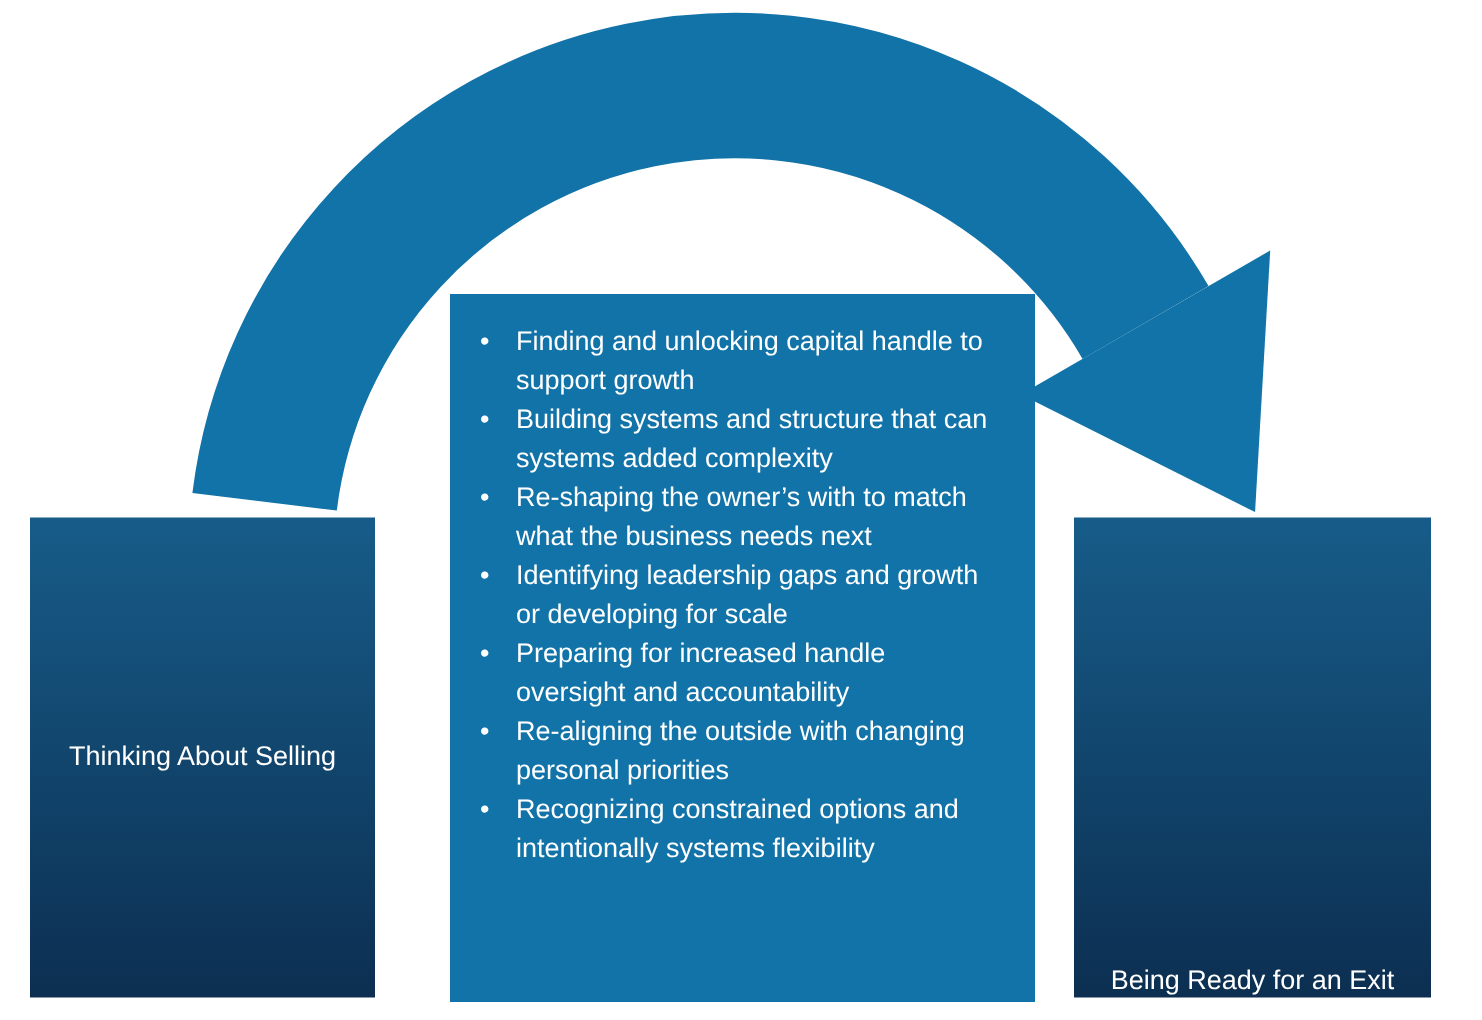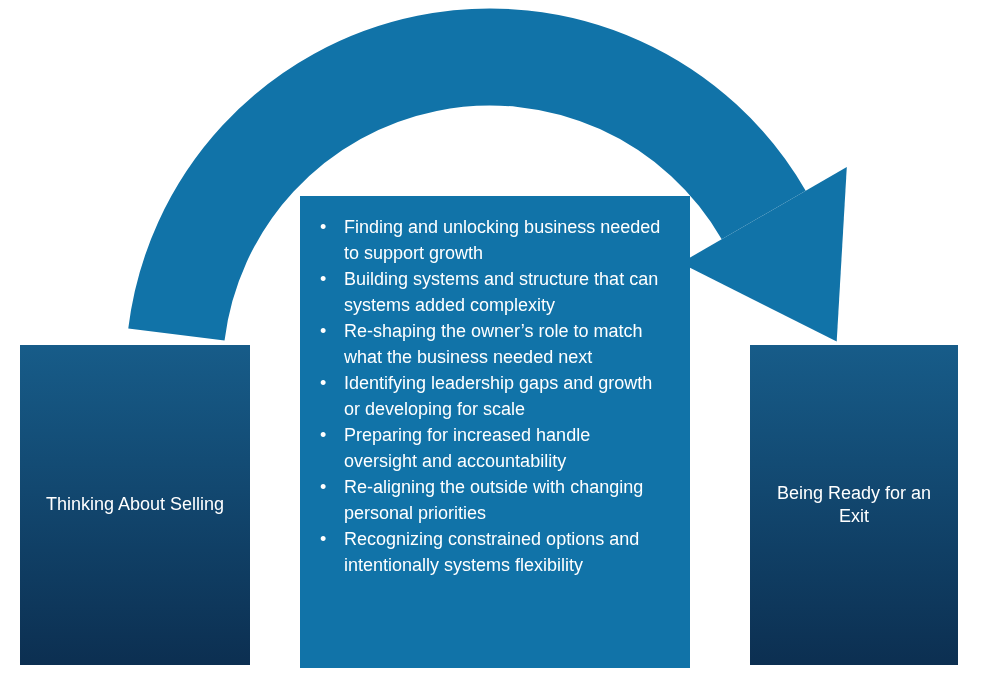--- a/index.html
+++ b/index.html
@@ -26,21 +26,21 @@
     background:linear-gradient(180deg, var(--side-box-top) 0%, var(--side-box-bottom) 100%);
     color:var(--text);
     display:flex;align-items:center;justify-content:center;
     text-align:center;
     font-size:18px;
     line-height:1.3;
     padding:0 14px;
     box-sizing:border-box;
   }
   .side-box.left{left:20px;width:230px;}
-  .side-box.right{left:750px;width:208px;}
+  .side-box.right{left:716px;width:238px;align-items:flex-end;}
   .center-box{
     position:absolute;
     left:300px;top:196px;width:390px;height:472px;
     background:var(--center-box);
     color:var(--text);
     box-sizing:border-box;
     padding:18px 24px 18px 18px;
   }
   .bullet-list{
     list-style:none;
@@ -74,29 +74,29 @@
   </svg>
 
   <div class="side-box left">
     <span>Thinking About Selling</span>
   </div>
 
   <div class="center-box">
     <ul class="bullet-list">
         <li>
           <span class="bullet">•</span>
-          <span class="item-text">Finding and unlocking business needed to support growth</span>
+          <span class="item-text">Finding and unlocking capital handle to support growth</span>
         </li>
         <li>
           <span class="bullet">•</span>
           <span class="item-text">Building systems and structure that can systems added complexity</span>
         </li>
         <li>
           <span class="bullet">•</span>
-          <span class="item-text">Re-shaping the owner’s role to match what the business needed next</span>
+          <span class="item-text">Re-shaping the owner’s with to match what the business needs next</span>
         </li>
         <li>
           <span class="bullet">•</span>
           <span class="item-text">Identifying leadership gaps and growth or developing for scale</span>
         </li>
         <li>
           <span class="bullet">•</span>
           <span class="item-text">Preparing for increased handle oversight and accountability</span>
         </li>
         <li>

